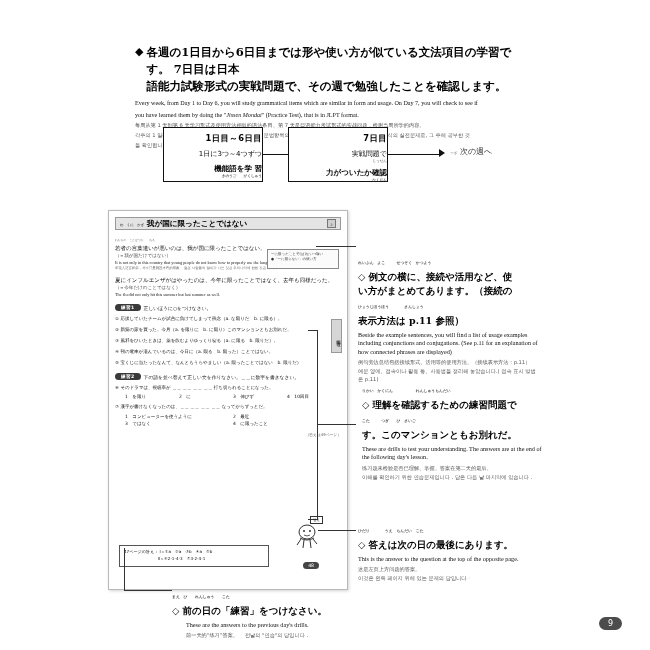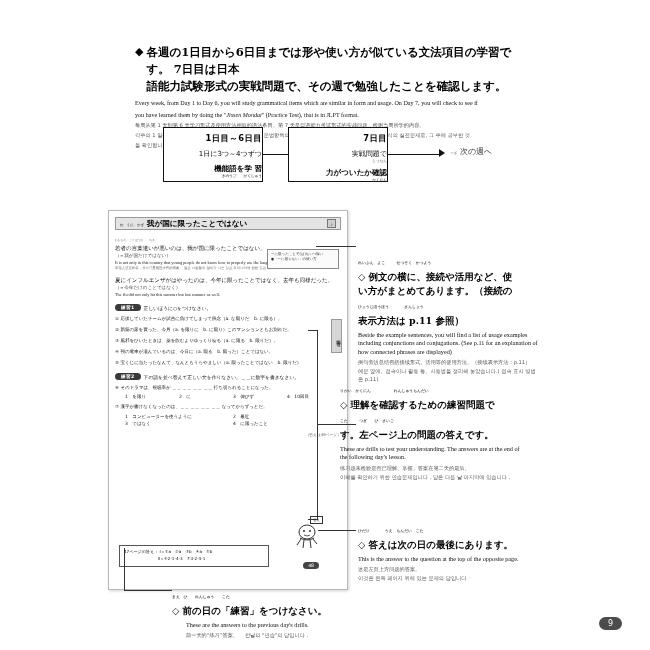--- a/index.html
+++ b/index.html
@@ -310,28 +310,28 @@
     <div class="ann-jp">い方がまとめてあります。（接続の</div>
     <div class="ann-jp">
       <span class="rb">ひょうじほうほう　　　　さんしょう</span><br>
       <span>表示方法は p.11 参照）</span>
     </div>
     <div class="ann-en">Beside the example sentences, you will find a list of usage examples including conjunctions and conjugations. (See p.11 for an explanation of how connected phrases are displayed)</div>
     <div class="ann-cn">例句旁边总结包括接续形式、活用等的使用方法。（接续表示方法：p.11）</div>
     <div class="ann-kr">예문 옆에、접속이나 활용 등、사용법을 정리해 놓았습니다.( 접속 표시 방법은 p.11)</div>
   </div>
 
-  <div class="ann" style="left:340px; top:382px;">
+  <div class="ann" style="left:362px; top:382px;">
     <div class="ann-jp">
       <span class="rb">りかい　かくにん　　　　　　れんしゅうもんだい</span><br>
       <span>◇ 理解を確認するための練習問題で</span>
     </div>
     <div class="ann-jp">
       <span class="rb">こた　　　つぎ　　ひ　さいご</span><br>
-      <span>す。左ページ上の問題の答えです。</span>
+      <span>す。このマンションともお別れだ。</span>
     </div>
     <div class="ann-en">These are drills to test your understanding. The answers are at the end of the following day's lesson.</div>
     <div class="ann-cn">练习题来检验是否已理解、掌握。答案在第二天的最后。</div>
     <div class="ann-kr">이해를 확인하기 위한 연습문제입니다 . 답은 다음 날 마지막에 있습니다 .</div>
   </div>
 
   <div class="lead" style="left:318px; top:530px; width:38px;"></div>
   <div class="ann" style="left:358px; top:522px;">
     <div class="ann-jp">
       <span class="rb">ひだり　　　　うえ　もんだい　こた</span><br>

